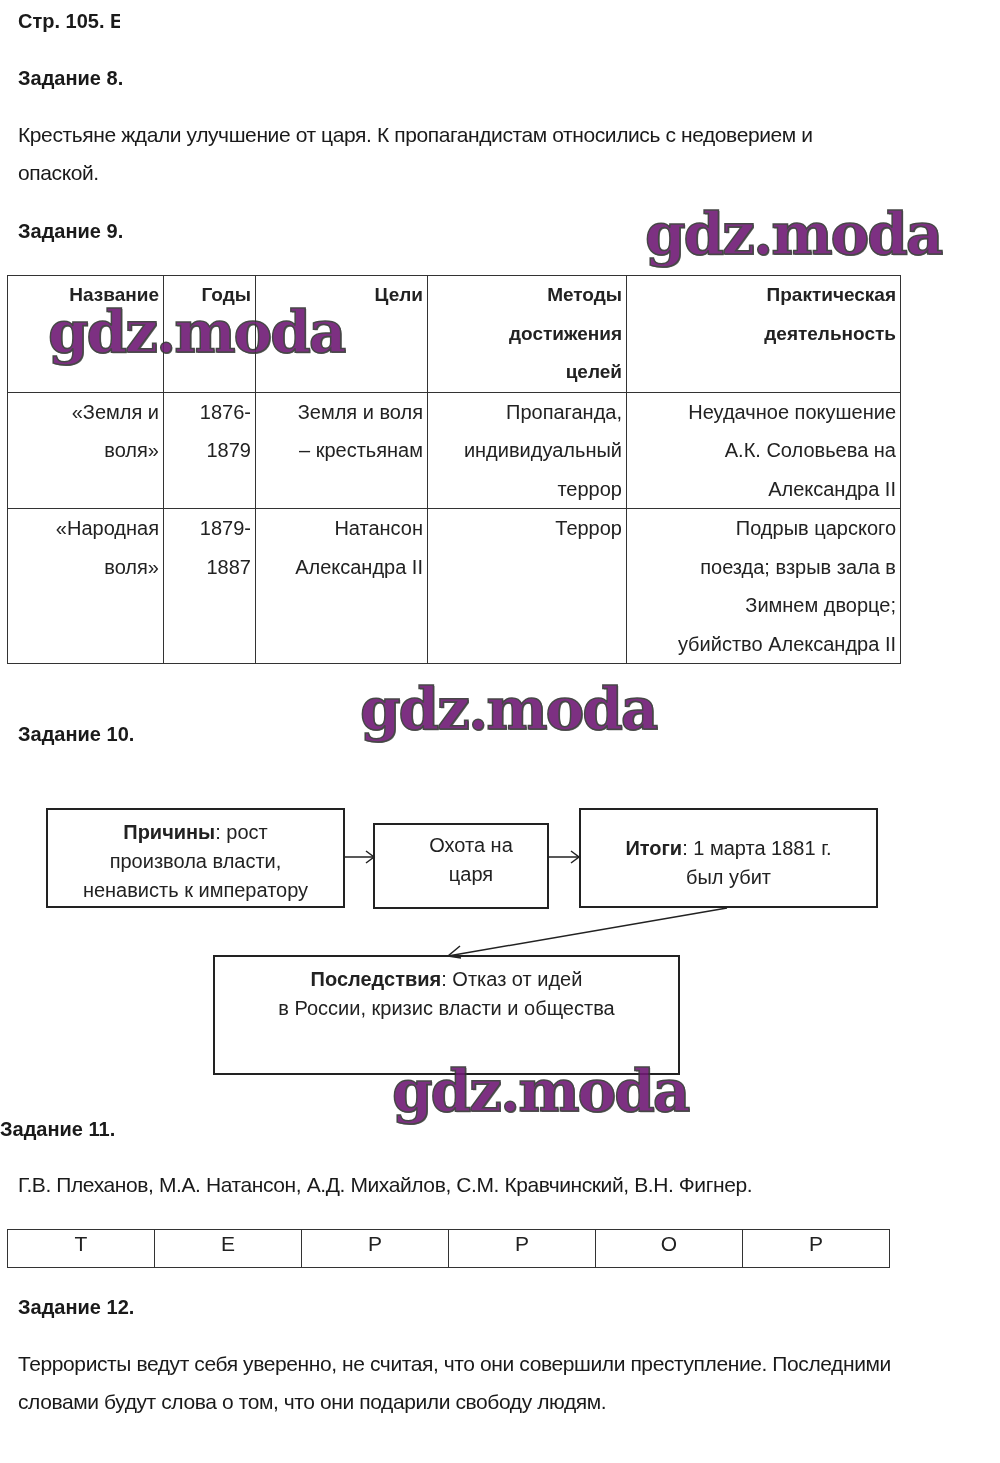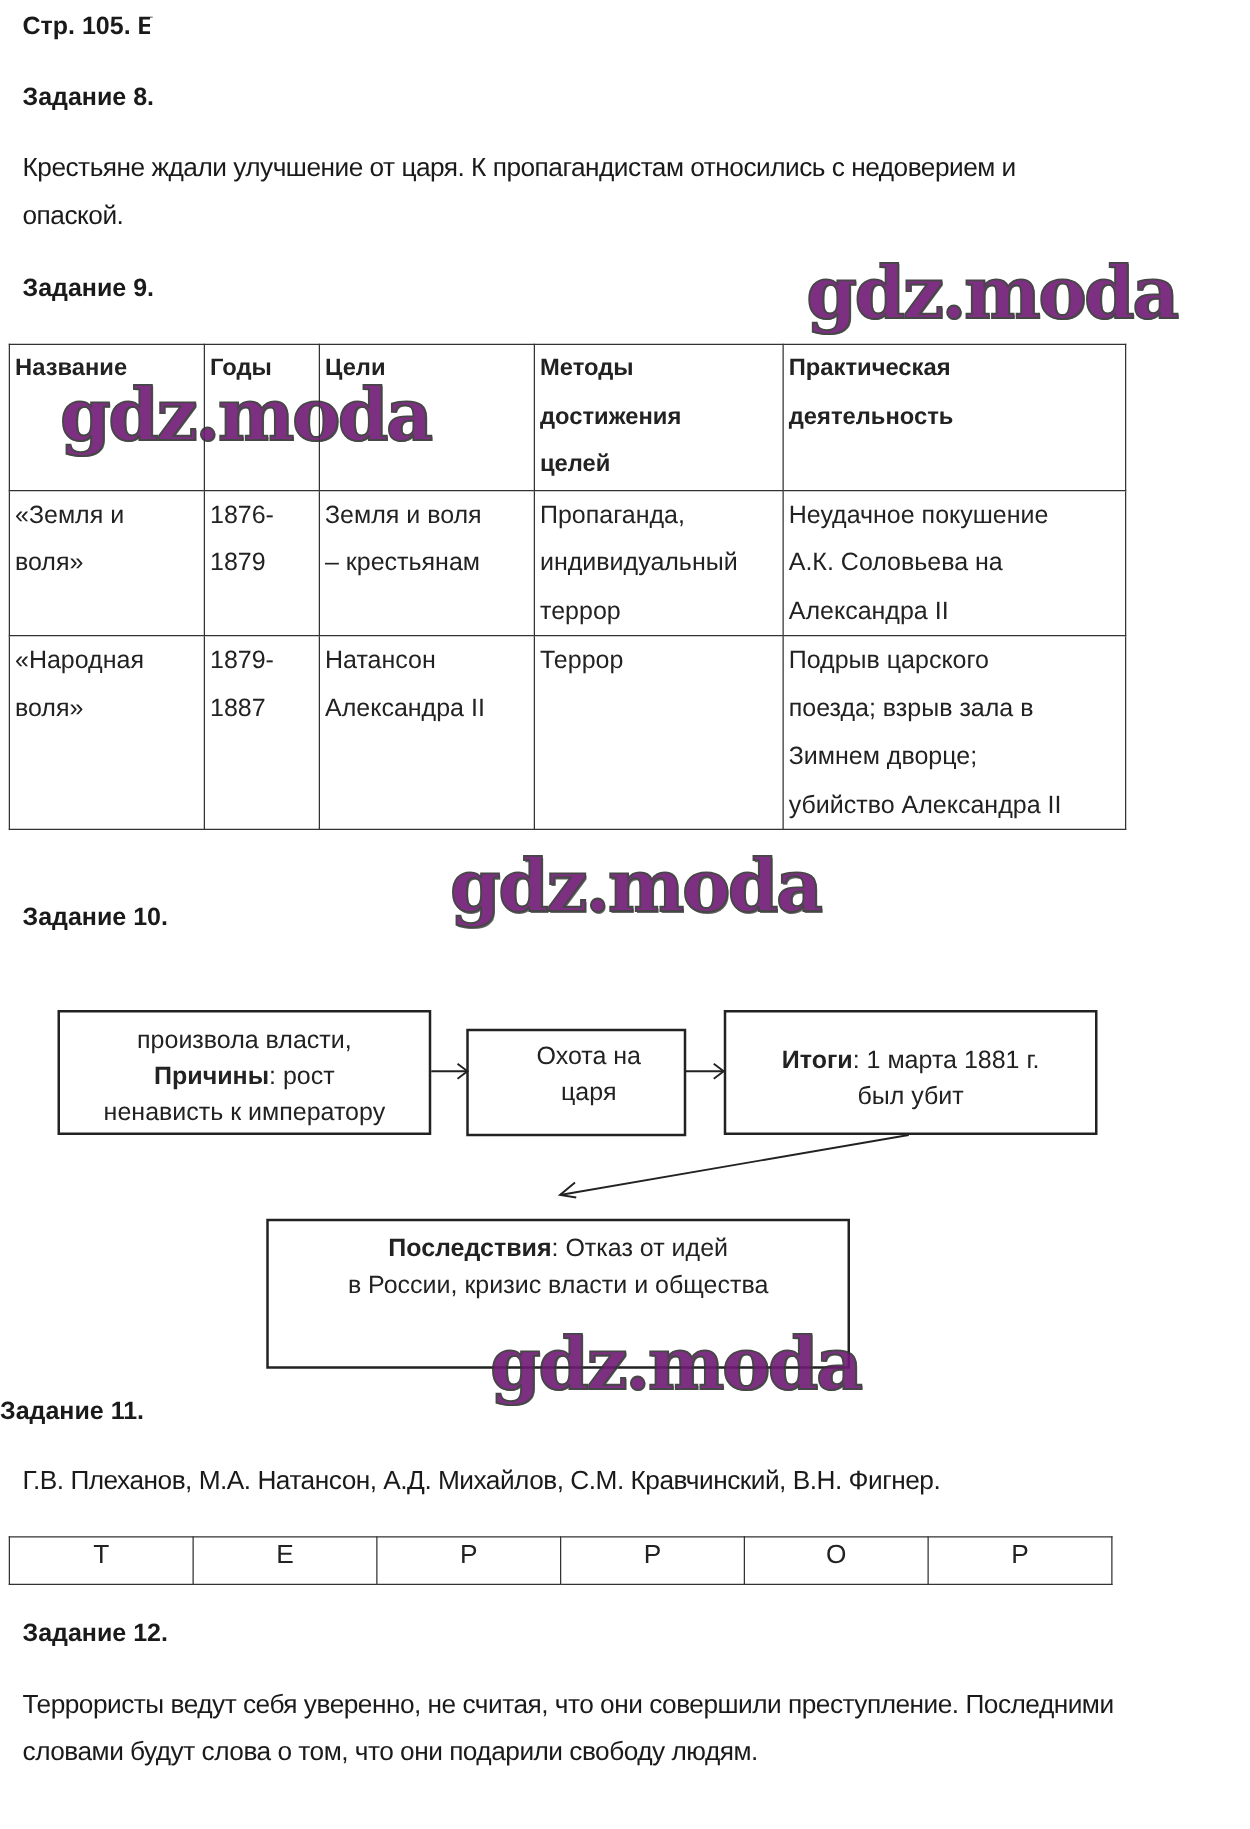--- a/index.html
+++ b/index.html
@@ -14,21 +14,21 @@
       position: absolute; font-family: "DejaVu Serif", "Liberation Serif", serif;
       font-weight: bold; font-size: 58px; color: #701a75; letter-spacing: -2px;
       -webkit-text-stroke: 1.5px #333; text-shadow: 1px 1px 0 #555;
       opacity: 0.9; pointer-events: none; line-height: 1;
     }
     table.t9 {
       position: absolute; left: 7px; top: 275px; border-collapse: collapse;
       font-size: 20px; color: #222;
     }
     table.t9 td, table.t9 th {
-      border: 1.5px solid #333; text-align: left; vertical-align: top;
+      border: 1.5px solid #333; text-align: right; vertical-align: top;
       line-height: 38.5px; padding: 0 4px; font-weight: normal;
     }
     table.t9 th { font-weight: bold; font-size: 19px; }
     .box {
       position: absolute; border: 2px solid #222; box-sizing: border-box;
       text-align: center; font-size: 20px; line-height: 29px; color: #222;
     }
     .box b { font-weight: bold; }
     table.t11 {
       position: absolute; left: 7px; top: 1229px; border-collapse: collapse;
@@ -140,36 +140,36 @@
       <polyline points="571,851 579,857 571,863"></polyline>
     </g>
     <g>
       <line x1="727" y1="908" x2="448" y2="956"></line>
       <polyline points="460,946 448,956 461,958"></polyline>
     </g>
   </g>
 </svg>
 
 <div class="box" style="left:46px; top:808px; width:299px; height:100px; padding-top:8px;">
+  <div><b>Причины</b><span>: рост</span></div>
   <div>произвола власти,</div>
-  <div><b>Причины</b><span>: рост</span></div>
   <div>ненависть к императору</div>
 </div>
 
 <div class="box" style="left:373px; top:823px; width:176px; height:86px; padding-top:6px;padding-left:20px;">
   <div>Охота на</div>
   <div>царя</div>
 </div>
 
 <div class="box" style="left:579px; top:808px; width:299px; height:100px; padding-top:24px;">
   <div><b>Итоги</b><span>: 1 марта 1881 г.</span></div>
   <div>был убит</div>
 </div>
 
-<div class="box" style="left:213px; top:955px; width:467px; height:120px; padding-top:8px;margin-top:20px;">
+<div class="box" style="left:213px; top:955px; width:467px; height:120px; padding-top:8px;">
   <div><b>Последствия</b><span>: Отказ от идей</span></div>
   <div>в России, кризис власти и общества</div>
 </div>
 
 <div class="abs hdr" style="left:0; top:1118px;">Задание 11.</div>
 <div class="abs para" style="left:18px; top:1166px;">Г.В. Плеханов, М.А. Натансон, А.Д. Михайлов, С.М. Кравчинский, В.Н. Фигнер.</div>
 
 <table class="t11">
   <tbody>
       <tr>

